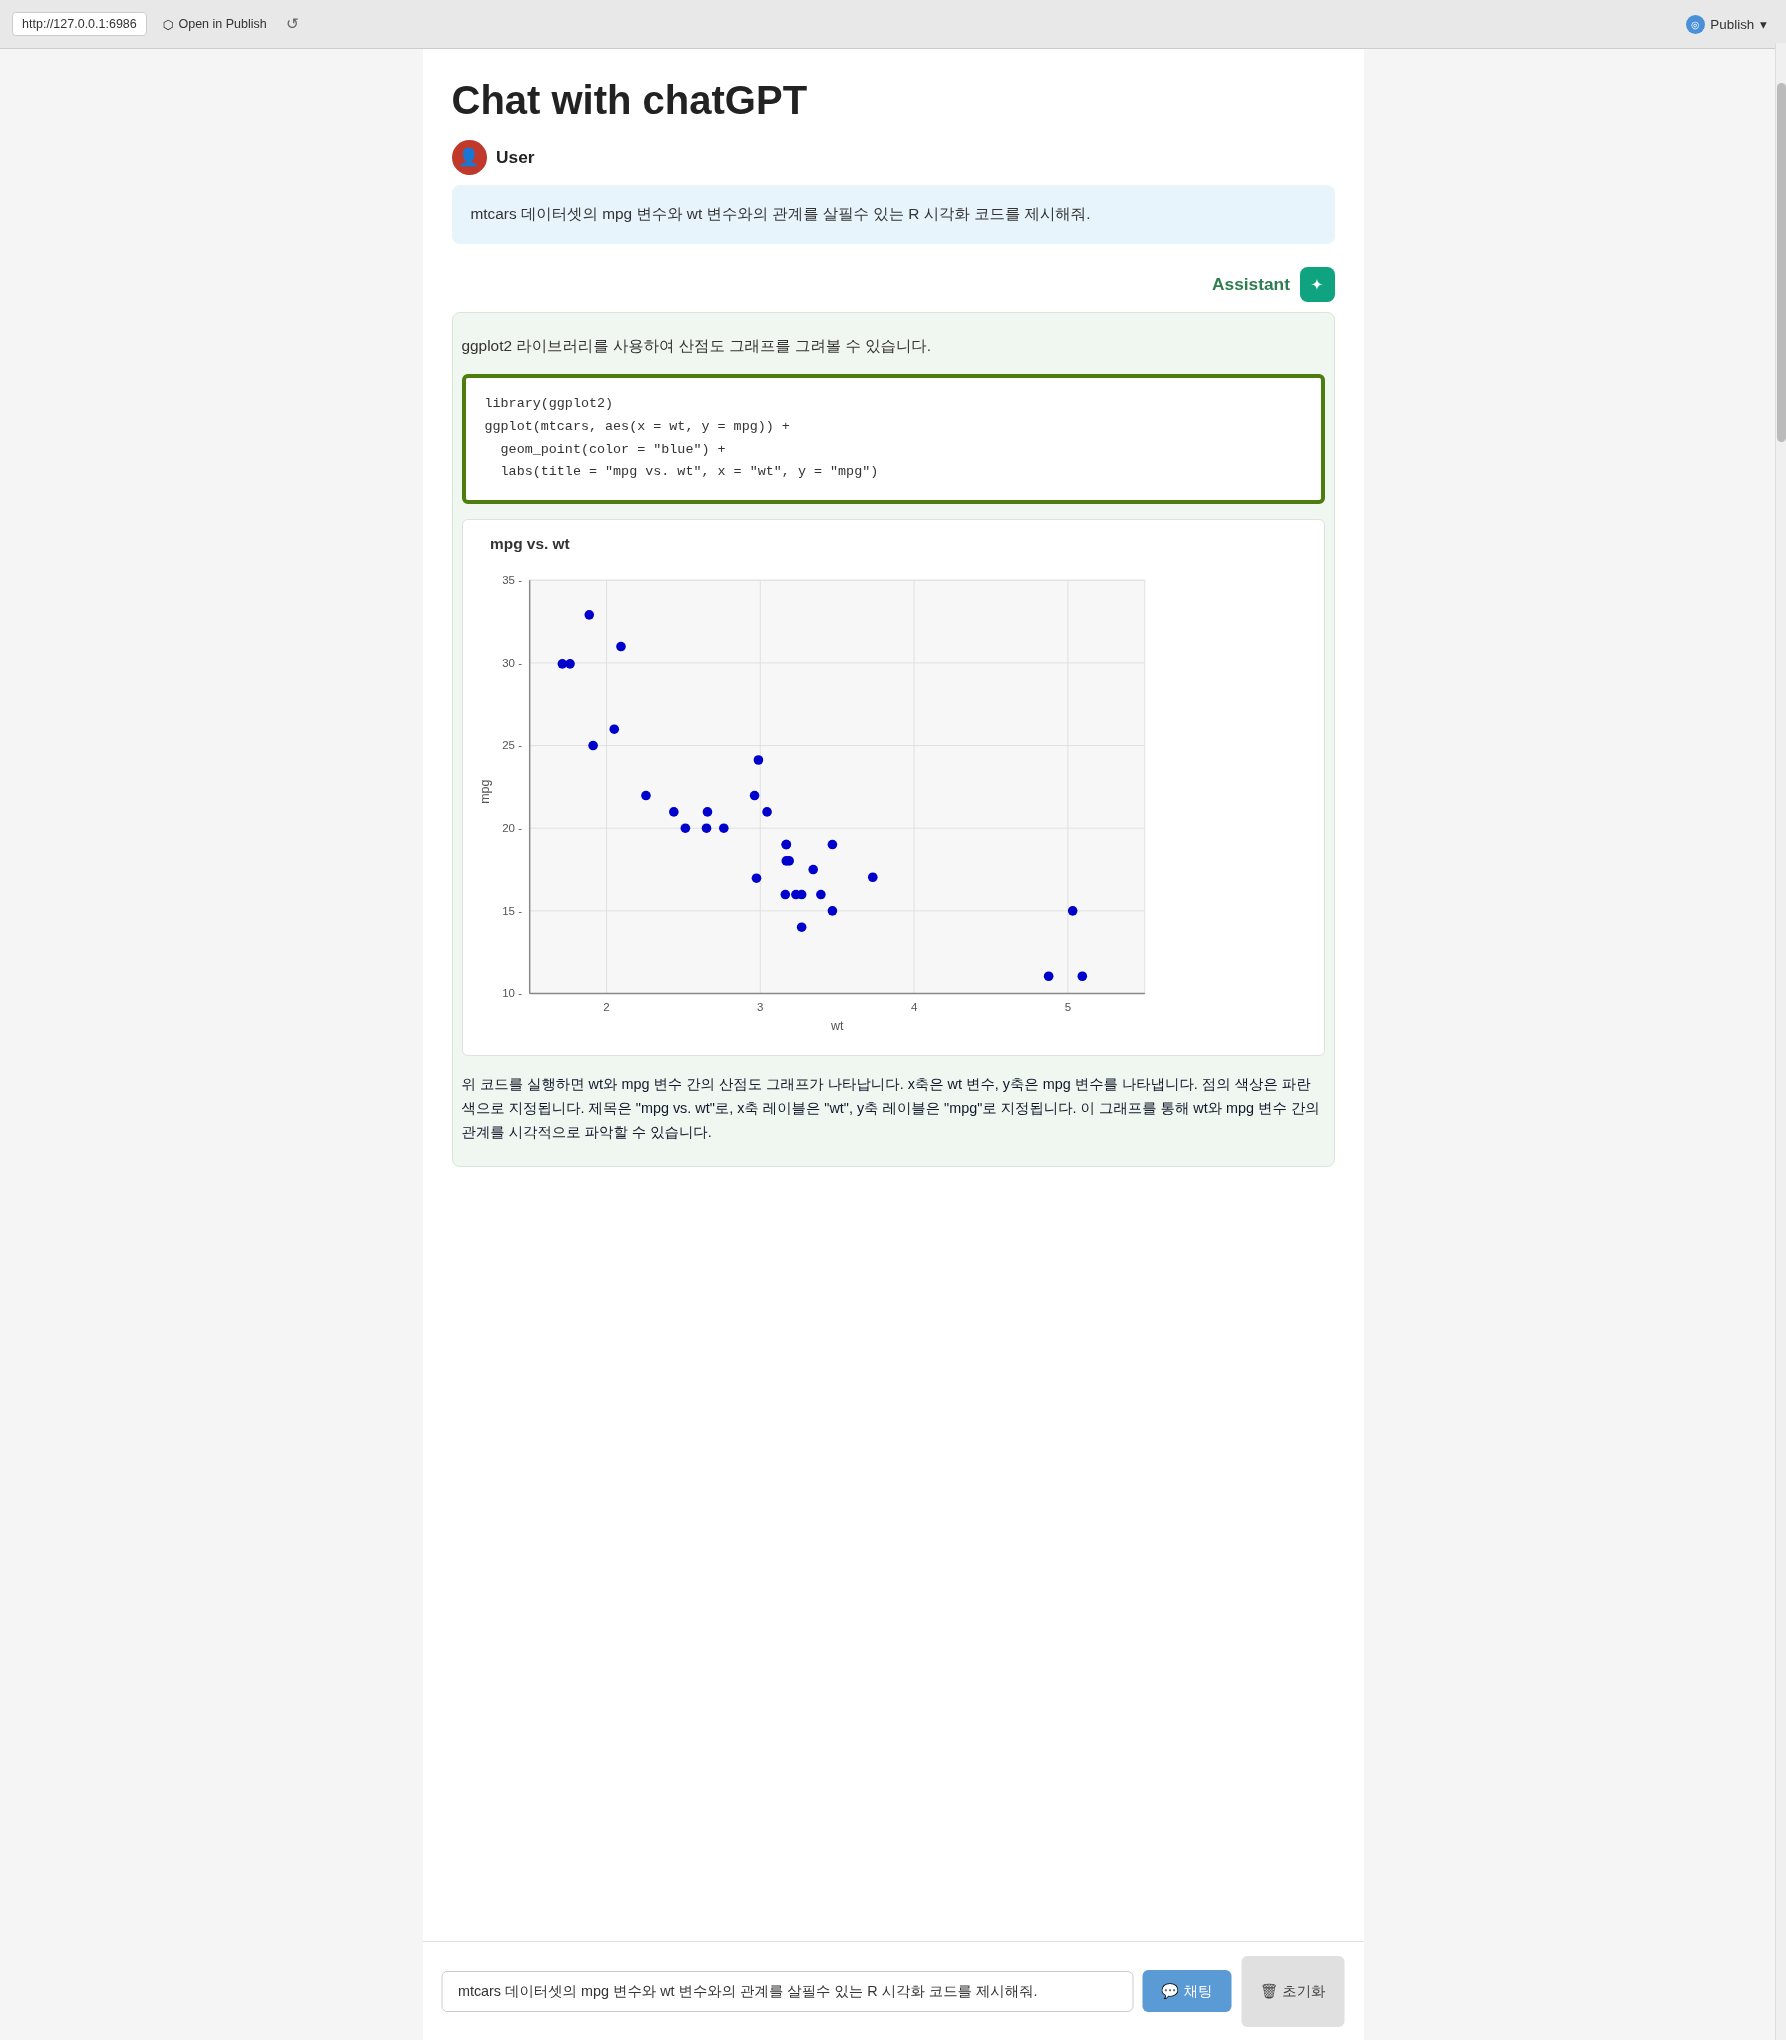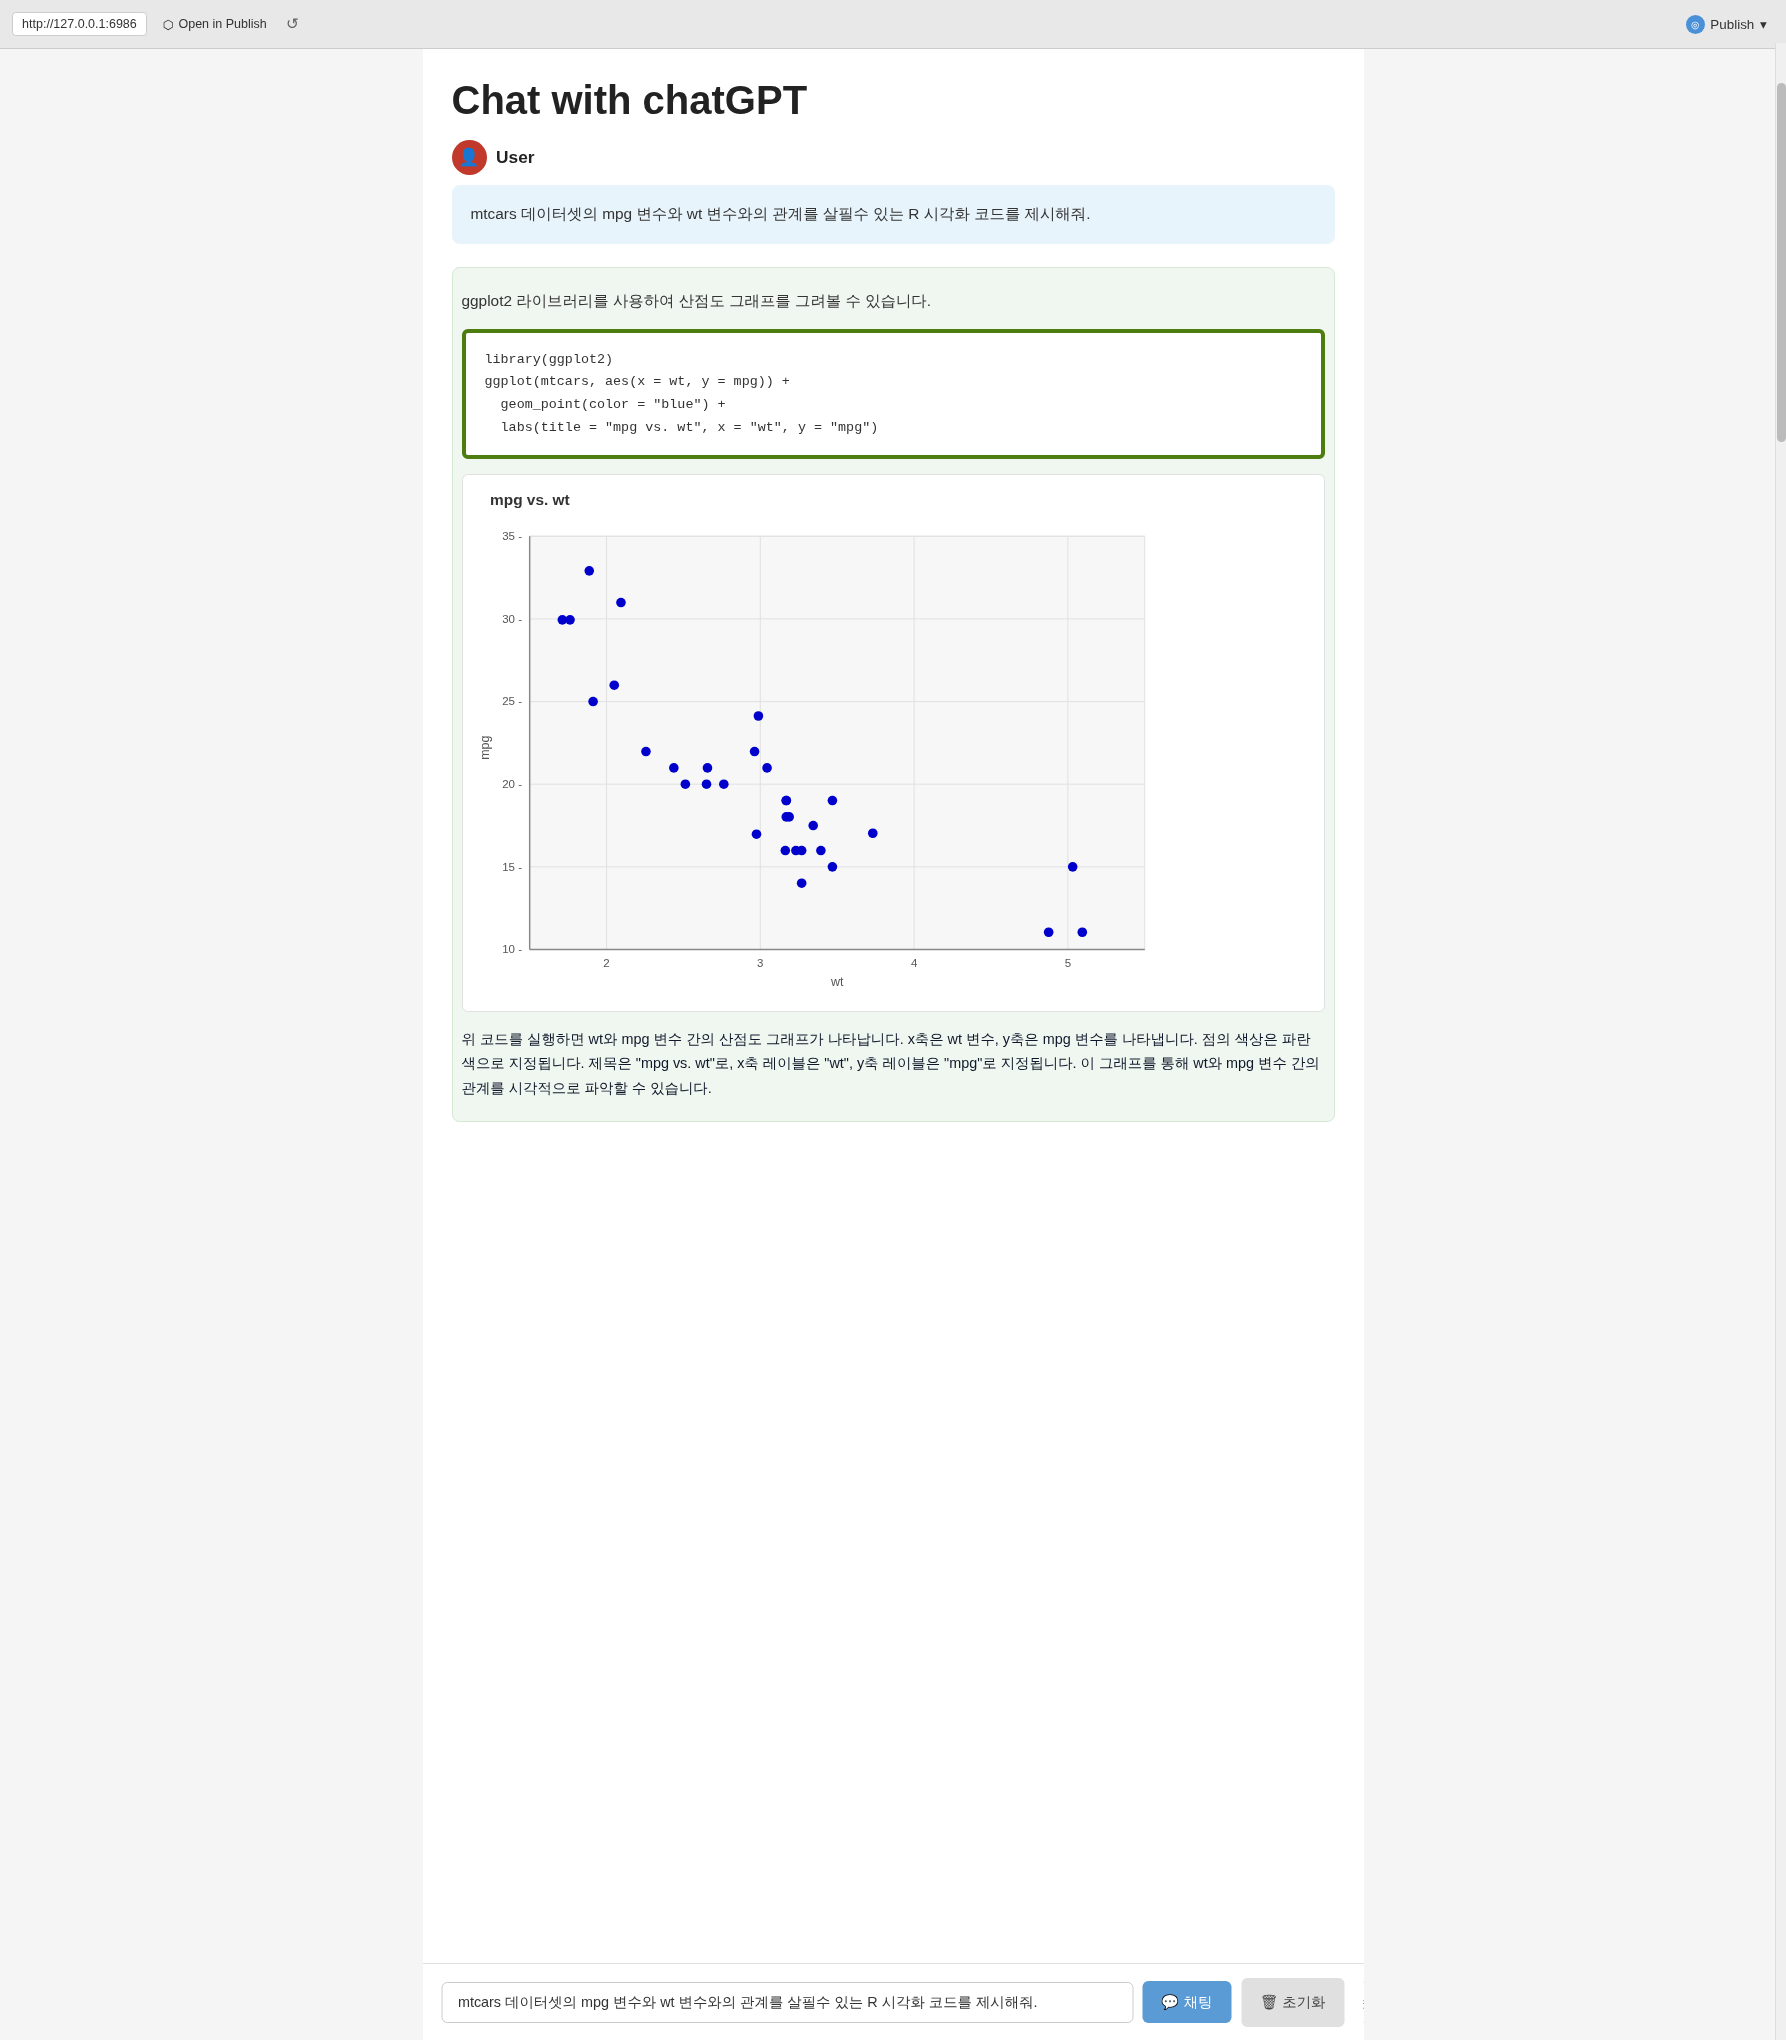--- a/index.html
+++ b/index.html
@@ -242,21 +242,21 @@
       display: flex;
       align-items: center;
       gap: 5.8px;
       white-space: nowrap;
     }
     .reset-btn {
       background: #e0e0e0;
       color: #444;
       border: none;
       border-radius: 5.8px;
-      padding: 15px 19px;
+      padding: 26px 19px;
       font-size: 14.4px;
       cursor: pointer;
       display: flex;
       align-items: center;
       gap: 5.8px;
       white-space: nowrap;
     }
 
     
     .scrollbar-track {
@@ -301,20 +301,24 @@
 <div class="main-container">
 
   <h1 class="page-title">Chat with chatGPT</h1>
 
   <div class="user-header">
     <div class="user-avatar">👤</div>
     <span class="user-label">User</span>
   </div>
   <div class="user-message-box">mtcars 데이터셋의 mpg 변수와 wt 변수와의 관계를 살필수 있는 R 시각화 코드를 제시해줘.</div>
 
+  <div class="assistant-header">
+    <span class="assistant-label">Assistant</span>
+    <div class="assistant-avatar">✦</div>
+  </div>
 
   <div class="assistant-response-box">
     <div class="assistant-text">ggplot2 라이브러리를 사용하여 산점도 그래프를 그려볼 수 있습니다.</div>
 
     <div class="code-block">library(ggplot2)
 ggplot(mtcars, aes(x = wt, y = mpg)) +
   geom_point(color = "blue") +
   labs(title = "mpg vs. wt", x = "wt", y = "mpg")</div>
 
     <div class="chart-container">

